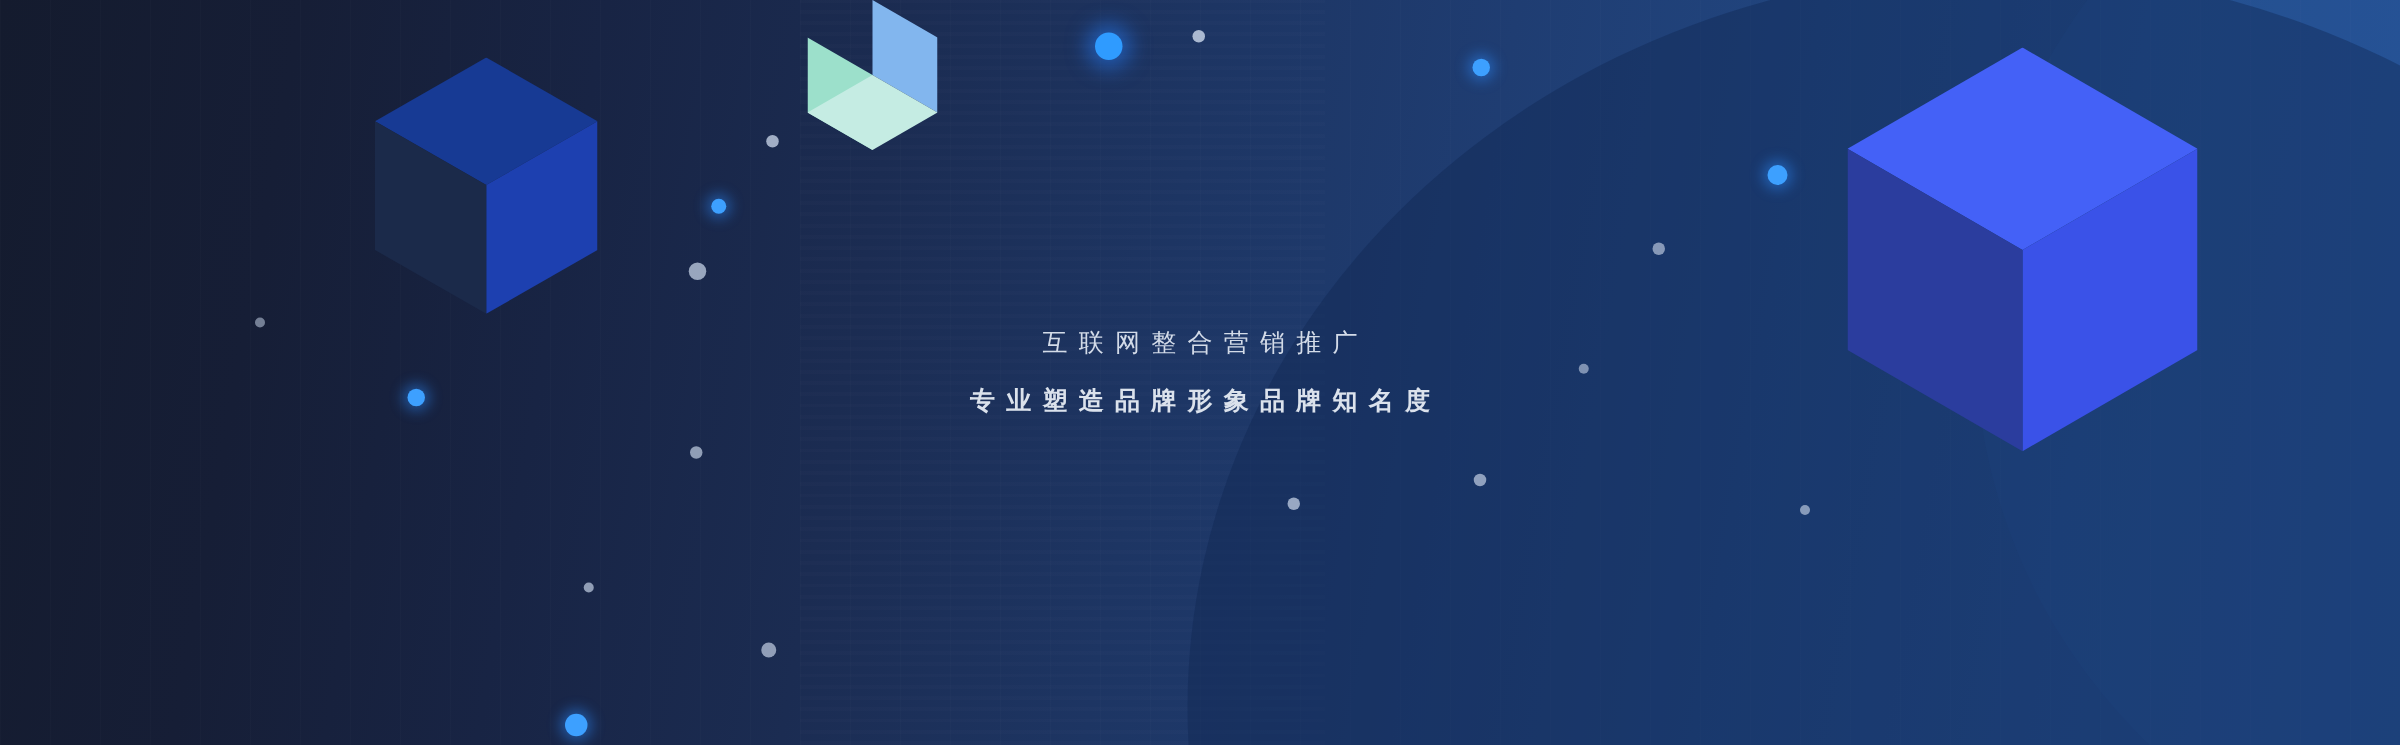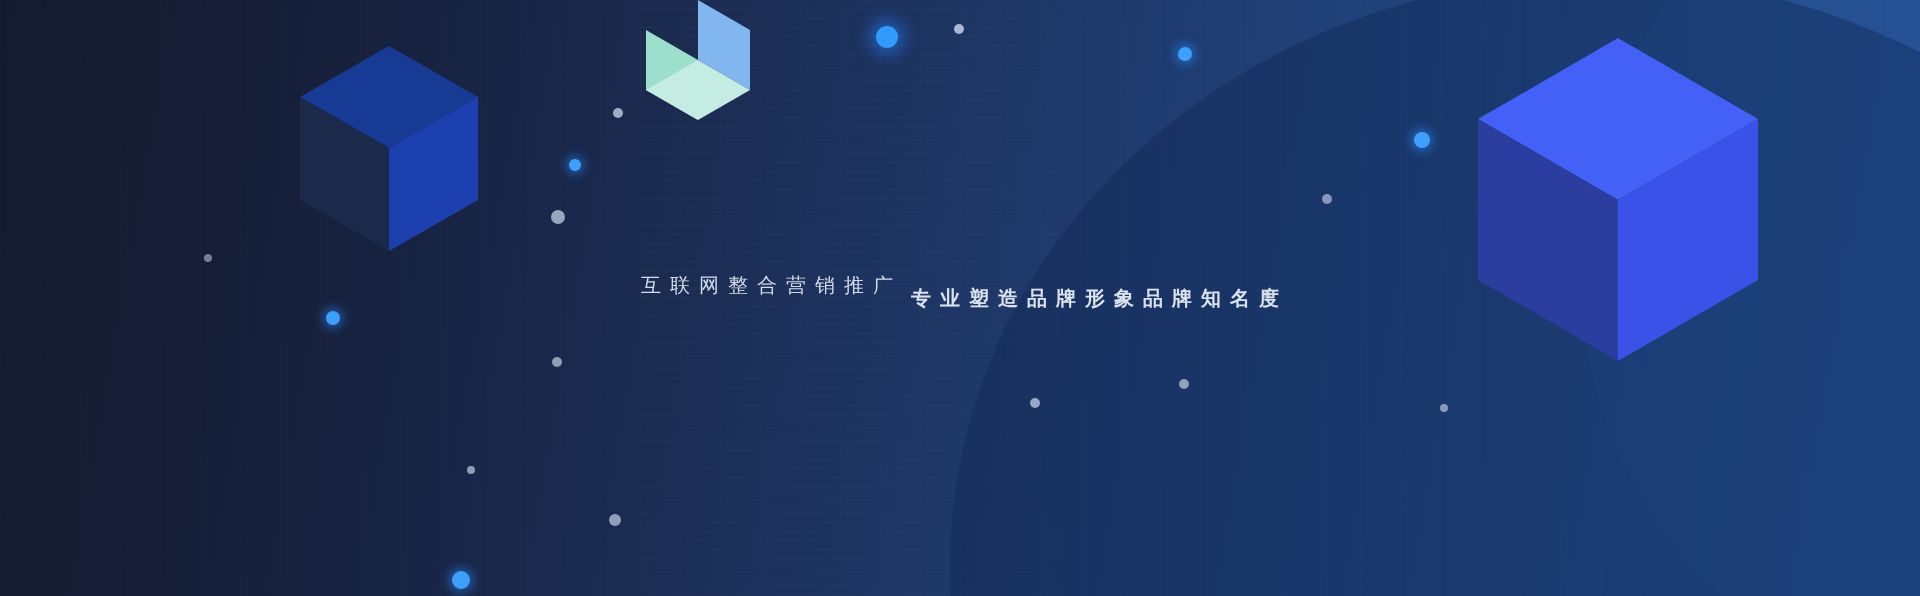--- a/index.html
+++ b/index.html
@@ -120,21 +120,21 @@
   }
 
   
   .text-block {
     position: absolute;
     left: 0;
     top: 0;
     width: 1920px;
     height: 596px;
     display: flex;
-    flex-direction: row;
+    flex-direction: column;
     align-items: center;
     justify-content: center;
     pointer-events: none;
     border-radius: 27px;
   }
   .eyebrow {
     color: #d3dbe8;
     font-size: 20px;
     letter-spacing: 9px;
     text-indent: 9px;

